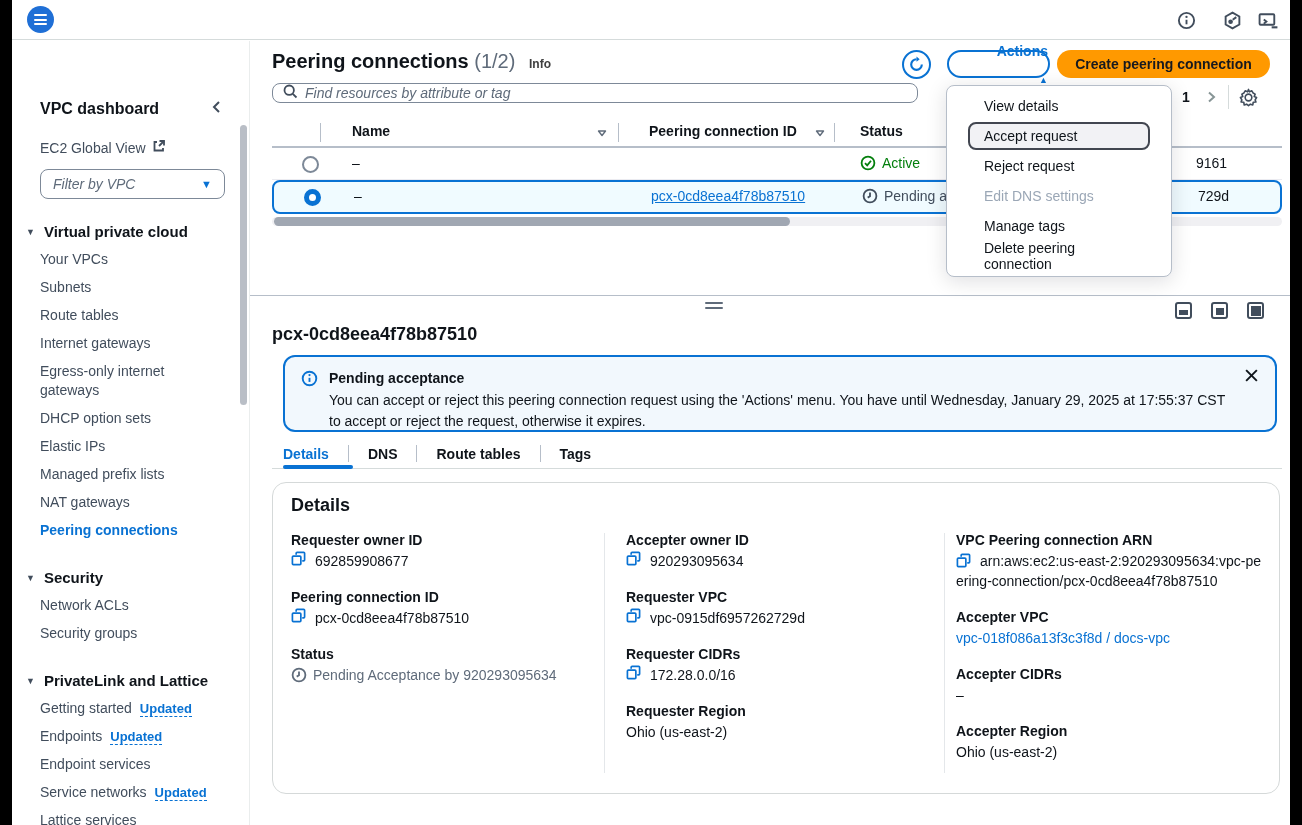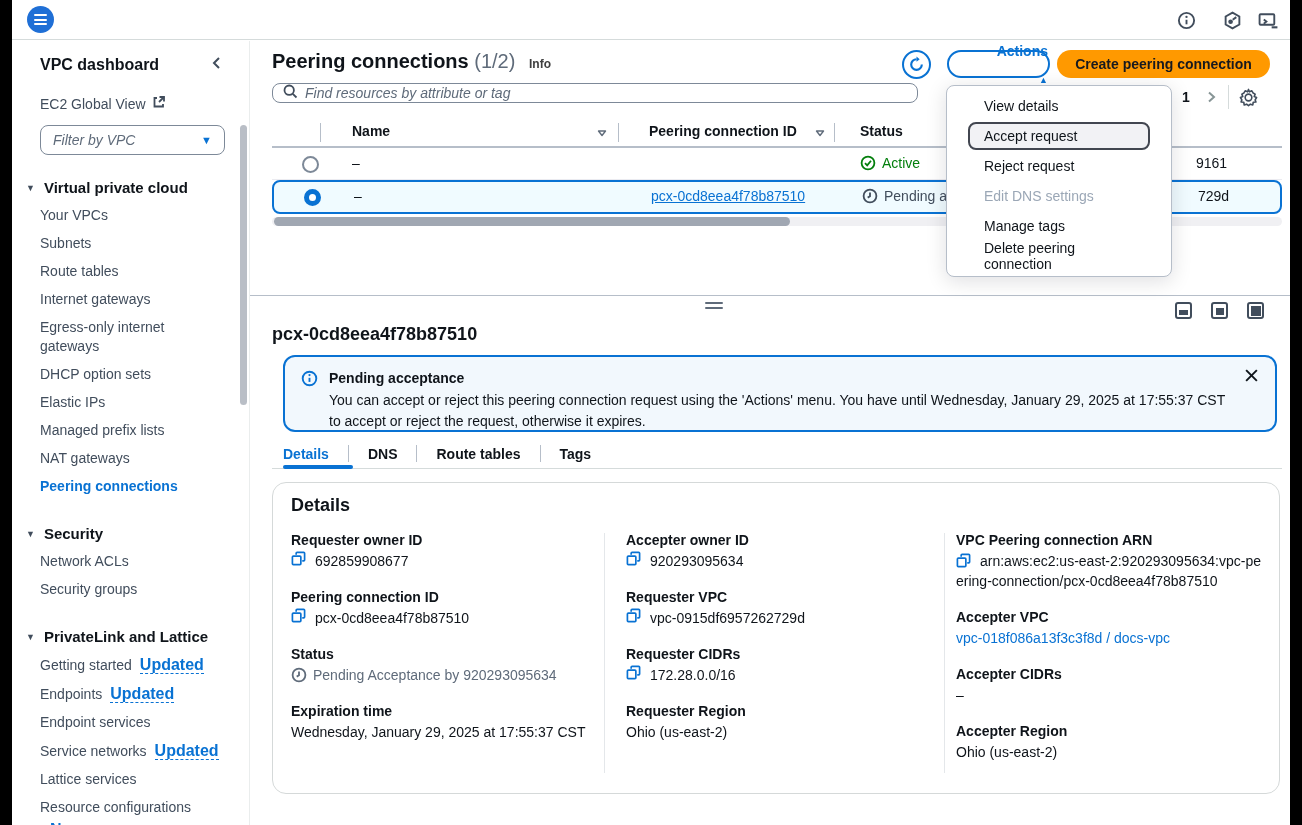--- a/index.html
+++ b/index.html
@@ -9,31 +9,31 @@
   
   #topbar { position:absolute; left:0; top:0; width:1278px; height:40px; background:#fff; border-bottom:1px solid #d5dbdb; z-index:60; }
   #hamburger { position:absolute; left:15px; top:6px; width:27px; height:27px; border-radius:50%; background:#1f6fd6; cursor:pointer; }
   #hamburger span { position:absolute; left:7px; width:13px; height:2px; background:#fff; border-radius:1px; }
   #hamburger span:nth-child(1){top:8px;} #hamburger span:nth-child(2){top:12.5px;} #hamburger span:nth-child(3){top:17px;}
   .topbar-icon { position:absolute; top:9px; width:22px; height:22px; display:flex; align-items:center; justify-content:center; cursor:pointer; }
 
   
   #sidebar { position:absolute; left:0; top:41px; width:238px; height:784px; background:#fff; border-right:1px solid #eaeded; overflow:hidden; }
   #sidebar-inner { padding:14px 24px 0 28px; }
-  #side-title-row { display:flex; justify-content:space-between; align-items:center; }
+  #side-title-row { display:flex; justify-content:space-between; align-items:center;margin-top:44px; }
   #side-title { font-size:16px; font-weight:700; }
   .ext-row { margin-top:20px; font-size:14px; color:#414d5c; display:flex; align-items:center; gap:6px; }
   #vpc-filter { margin-top:13px; height:30px; border:1px solid #7d8998; border-radius:8px; display:flex; align-items:center; justify-content:space-between; padding:0 12px; cursor:pointer; }
   #vpc-filter .ph { font-style:italic; color:#5f6b7a; font-size:14px; }
   .nav-head { margin:24px 0 6px 0; display:flex; align-items:center; gap:9px; margin-left:-14px; }
   .nav-head .tri { font-size:9px; color:#414d5c; }
   .nav-head .lbl { font-size:15px; font-weight:700; }
   .nav-item { padding:4px 0 5px 0; font-size:14px; color:#414d5c; line-height:19px; cursor:pointer; }
   .nav-item.active { color:#0972d3; font-weight:700; }
-  .badge { color:#0972d3; font-weight:700; font-size:16px; border-bottom:1px dashed #0972d3; margin-left:8px; white-space:nowrap;text-align:right; }
+  .badge { color:#0972d3; font-weight:700; font-size:13px; border-bottom:1px dashed #0972d3; margin-left:8px; white-space:nowrap;text-align:right; }
   .badge-line { margin:3px 0 0 10px; display:inline-block; }
   #side-scrollbar { position:absolute; right:2px; top:84px; width:7px; height:280px; background:#b9bec6; border-radius:4px; }
 
   
   #main { position:absolute; left:238px; top:41px; width:1040px; height:784px; background:#fff; }
 
   #list-title { position:absolute; left:22px; top:9px; font-size:20px; }
   #list-title .t { font-weight:700; }
   #list-title .c { color:#5f6b7a; font-weight:400; }
   #list-title .info { color:#404040; font-size:12px; font-weight:700; margin-left:8px; cursor:pointer; }
@@ -418,26 +418,20 @@
         <div class="fld">
           <div class="fld-label">Status</div>
           <div class="fld-value muted">
             <svg width="16" height="16" viewBox="0 0 16 16" style="margin-top:2px;">
                 <circle cx="8" cy="8" r="6.4" fill="none" stroke="#5f6b7a" stroke-width="1.8"></circle>
                 <polyline points="8,4.5 8,8.3 5.7,9.6" fill="none" stroke="#5f6b7a" stroke-width="1.8"></polyline>
               </svg>
             <span>Pending Acceptance by 920293095634</span>
           </div>
         </div>
-        <div class="fld">
-          <div class="fld-label">Expiration time</div>
-          <div class="fld-value">
-              <span>Wednesday, January 29, 2025 at 17:55:37 CST</span>
-            </div>
-        </div>
       </div>
 
       <div class="dcol" id="dcol-2">
         <div class="fld">
           <div class="fld-label">Accepter owner ID</div>
           <div class="fld-value">
             <span class="copy-icon">
                 <svg width="15" height="15" viewBox="0 0 16 16">
                   <path d="M5.5 4 V2.5 A1 1 0 0 1 6.5 1.5 H13.5 A1 1 0 0 1 14.5 2.5 V9.5 A1 1 0 0 1 13.5 10.5 H12" fill="none" stroke="#0972d3" stroke-width="1.8"></path>
                   <rect x="1.5" y="5.5" width="9" height="9" rx="1" fill="#fff" stroke="#0972d3" stroke-width="1.8"></rect>

